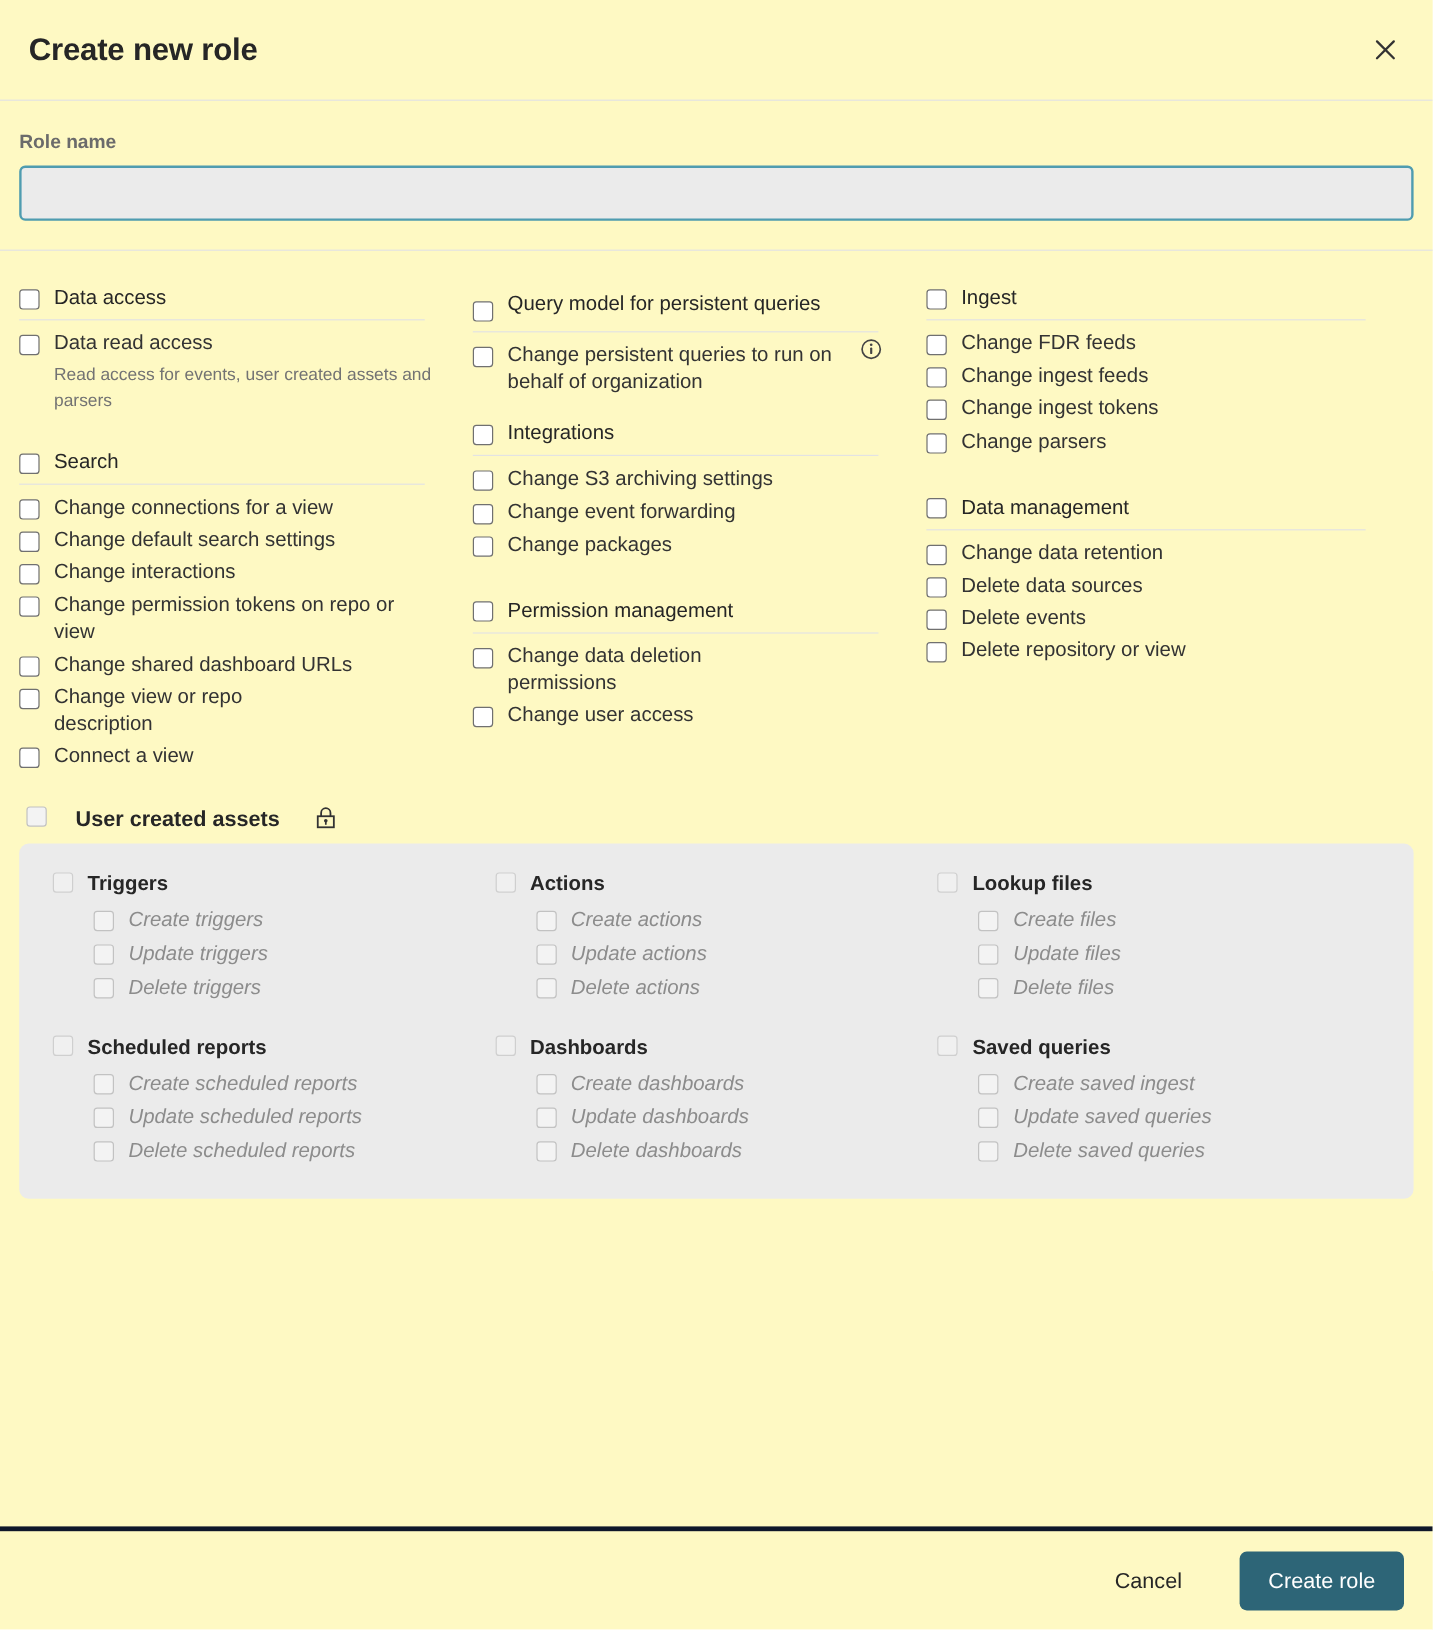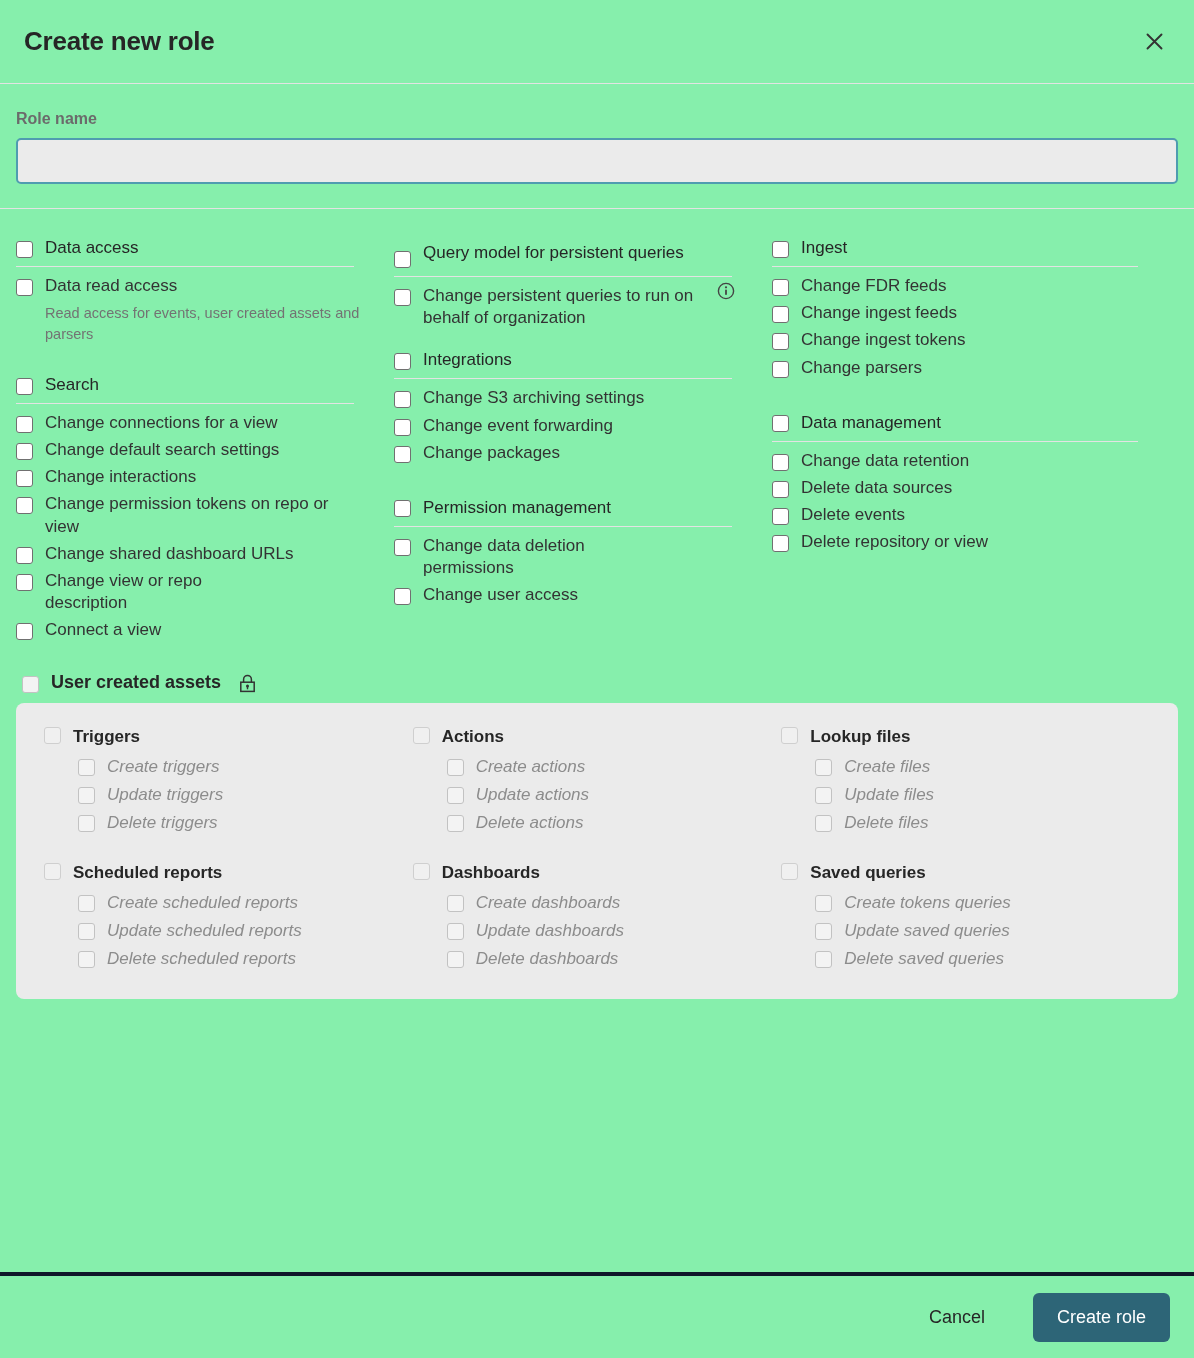--- a/index.html
+++ b/index.html
@@ -6,21 +6,21 @@
   html, body {
     margin: 0; padding: 0;
     background: #ffffff;
     font-family: "Liberation Sans", sans-serif;
     -webkit-font-smoothing: antialiased;
   }
   .dialog {
     width: 1194px;
     height: 1358px;
     position: relative;
-    background: #86efac;
+    background: #fef9c3;
     display: flex;
     flex-direction: column;
     overflow: hidden;
   }
 
   
   .dlg-header {
     height: 84px;
     flex: 0 0 84px;
     border-bottom: 1px solid #e3e3e3;
@@ -154,22 +154,22 @@
 
   .info-ico {
     display: inline-block;
     vertical-align: -3px;
     margin-left: 5px;
   }
 
   
   .uca-head {
     display: flex;
-    align-items: flex-end;
-    gap: 12px;
+    align-items: flex-start;
+    gap: 24px;
     padding: 6px 0 10px 6px;
   }
   .uca-title {
     font-size: 18px;
     font-weight: bold;
     color: #262626;
   }
   .lock-ico { margin-left: 6px; display:block; }
 
   .uca-panel {
@@ -552,21 +552,21 @@
       </div>
 
       <div class="sub-group">
         <div class="sub-head">
           <input type="checkbox" class="cb dim-mid" style="margin-top: 0px;">
           <span class="sub-head-title">Saved queries</span>
         </div>
         <div class="sub-items">
           <div class="sub-opt">
             <input type="checkbox" class="cb dim" style="margin-top: 0px;" disabled="">
-            <span class="sub-opt-label">Create tokens queries</span>
+            <span class="sub-opt-label">Create saved ingest</span>
           </div>
           <div class="sub-opt">
             <input type="checkbox" class="cb dim" style="margin-top: 0px;" disabled="">
             <span class="sub-opt-label">Update saved queries</span>
           </div>
           <div class="sub-opt">
             <input type="checkbox" class="cb dim" style="margin-top: 0px;" disabled="">
             <span class="sub-opt-label">Delete saved queries</span>
           </div>
         </div>

